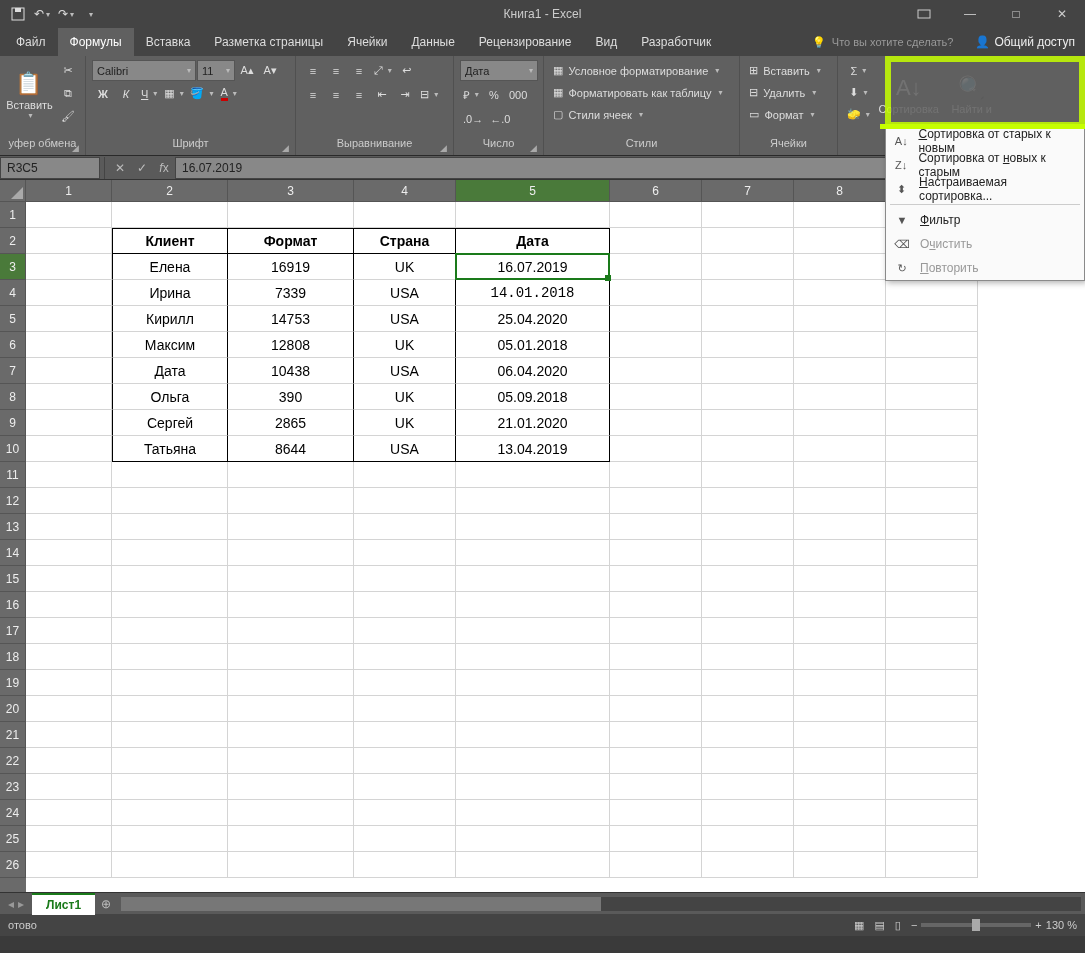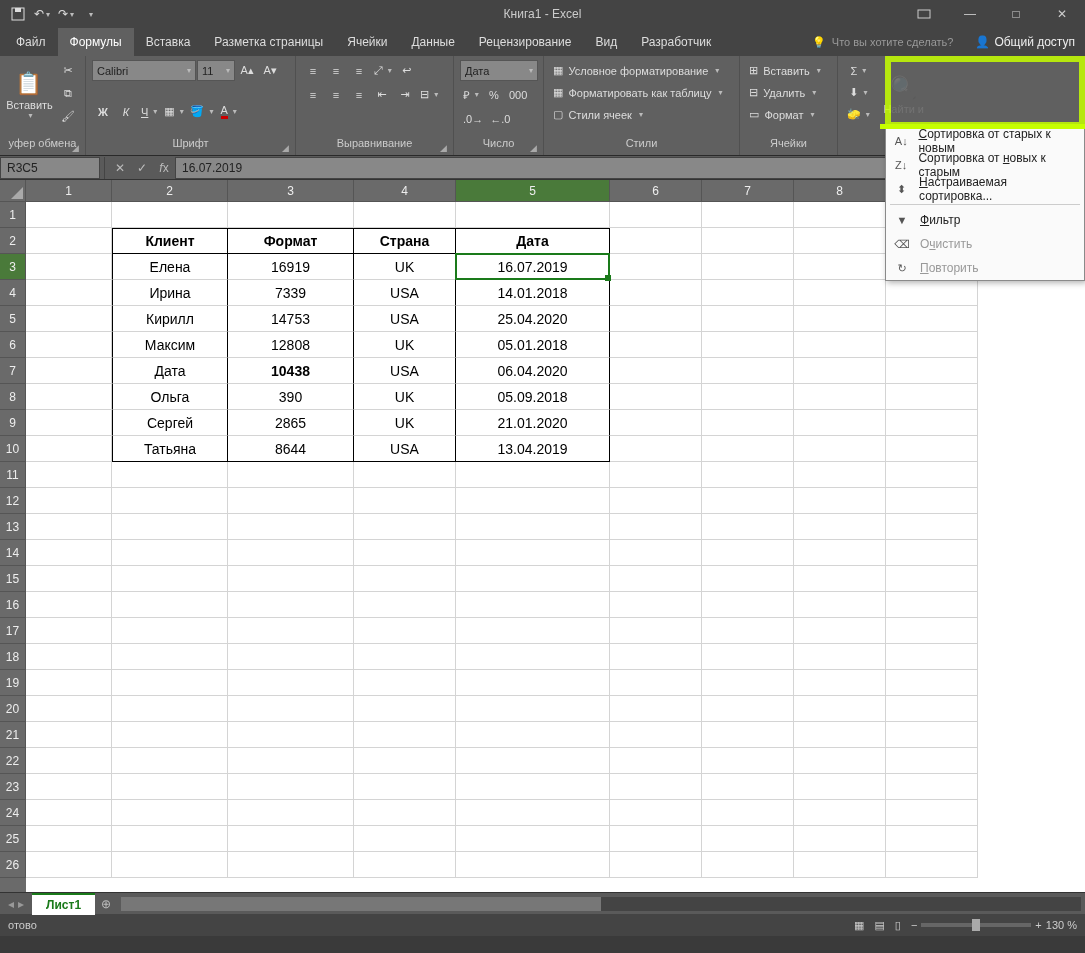--- a/index.html
+++ b/index.html
@@ -165,21 +165,21 @@
         <div class="smbtn">
             <span>🖌</span>
           </div>
       </div>
     </div>
     <div class="label"><span>уфер обмена</span><span class="dlg">◢</span></div>
   </div>
 
   <div class="group" style="width:210px">
     <div class="body">
-      <div class="col" style="gap:20px">
+      <div class="col" style="gap:2px">
         <div class="rowflex">
           <div class="combo" style="width:104px">
               <span>Calibri</span>
               <span class="dd">▾</span>
             </div>
           <div class="combo" style="width:38px">
               <span>11</span>
               <span class="dd">▾</span>
             </div>
           <div class="smbtn">A▴</div>
@@ -303,20 +303,24 @@
     </div>
     <div class="label"><span>Ячейки</span></div>
   </div>
 
   <div class="group" style="flex:1;border-right:none;position:relative">
     <div class="body">
       <div class="col" style="gap:1px">
         <div class="smbtn">Σ<span class="dd">▾</span></div>
         <div class="smbtn">⬇<span class="dd">▾</span></div>
         <div class="smbtn">🧽<span class="dd">▾</span></div>
+      </div>
+      <div class="bigbtn" style="width:64px">
+        <div class="ic">A↓</div>
+        <span>Сортировка</span>
       </div>
       <div class="bigbtn" style="width:54px">
         <div class="ic">🔍</div>
         <span>Найти и</span>
       </div>
     </div>
     <div class="label"></div>
   </div>
 </div>
 
@@ -413,21 +417,21 @@
           <div class="cell" style="width: 92px;"></div>
           <div class="cell" style="width: 92px;"></div>
           <div class="cell" style="width: 92px;"></div>
           <div class="cell" style="width: 92px;"></div>
         </div>
         <div class="row">
           <div class="cell" style="width: 86px;"></div>
           <div class="cell b-left" style="width: 116px; border-bottom-color: rgb(212, 212, 212); border-right: 1px solid rgb(0, 0, 0);">Ирина</div>
           <div class="cell" style="width: 126px; border-bottom-color: rgb(212, 212, 212); border-right: 1px solid rgb(0, 0, 0);">7339</div>
           <div class="cell" style="width: 102px; border-bottom-color: rgb(212, 212, 212); border-right: 1px solid rgb(0, 0, 0);">USA</div>
-          <div class="cell b-right" style="width: 154px; border-bottom-color: rgb(212, 212, 212); border-right-color: rgb(0, 0, 0);">14.01.2018</div>
+          <div class="cell b-right" style="width: 154px; border-bottom-color: rgb(212, 212, 212); border-right-color: rgb(0, 0, 0); font-family: Liberation Mono, monospace;">14.01.2018</div>
           <div class="cell" style="width: 92px;"></div>
           <div class="cell" style="width: 92px;"></div>
           <div class="cell" style="width: 92px;"></div>
           <div class="cell" style="width: 92px;"></div>
         </div>
         <div class="row">
           <div class="cell" style="width: 86px;"></div>
           <div class="cell b-left" style="width: 116px; border-bottom-color: rgb(212, 212, 212); border-right: 1px solid rgb(0, 0, 0);">Кирилл</div>
           <div class="cell" style="width: 126px; border-bottom-color: rgb(212, 212, 212); border-right: 1px solid rgb(0, 0, 0);">14753</div>
           <div class="cell" style="width: 102px; border-bottom-color: rgb(212, 212, 212); border-right: 1px solid rgb(0, 0, 0);">USA</div>
@@ -444,21 +448,21 @@
           <div class="cell" style="width: 102px; border-bottom-color: rgb(212, 212, 212); border-right: 1px solid rgb(0, 0, 0);">UK</div>
           <div class="cell b-right" style="width: 154px; border-bottom-color: rgb(212, 212, 212); border-right-color: rgb(0, 0, 0);">05.01.2018</div>
           <div class="cell" style="width: 92px;"></div>
           <div class="cell" style="width: 92px;"></div>
           <div class="cell" style="width: 92px;"></div>
           <div class="cell" style="width: 92px;"></div>
         </div>
         <div class="row">
           <div class="cell" style="width: 86px;"></div>
           <div class="cell b-left" style="width: 116px; border-bottom-color: rgb(212, 212, 212); border-right: 1px solid rgb(0, 0, 0);">Дата</div>
-          <div class="cell" style="width: 126px; border-bottom-color: rgb(212, 212, 212); border-right: 1px solid rgb(0, 0, 0); font-weight: bold;">10438</div>
+          <div class="cell" style="width: 126px; border-bottom-color: rgb(212, 212, 212); border-right: 1px solid rgb(0, 0, 0);">10438</div>
           <div class="cell" style="width: 102px; border-bottom-color: rgb(212, 212, 212); border-right: 1px solid rgb(0, 0, 0);">USA</div>
           <div class="cell b-right" style="width: 154px; border-bottom-color: rgb(212, 212, 212); border-right-color: rgb(0, 0, 0);">06.04.2020</div>
           <div class="cell" style="width: 92px;"></div>
           <div class="cell" style="width: 92px;"></div>
           <div class="cell" style="width: 92px;"></div>
           <div class="cell" style="width: 92px;"></div>
         </div>
         <div class="row">
           <div class="cell" style="width: 86px;"></div>
           <div class="cell b-left" style="width: 116px; border-bottom-color: rgb(212, 212, 212); border-right: 1px solid rgb(0, 0, 0);">Ольга</div>

